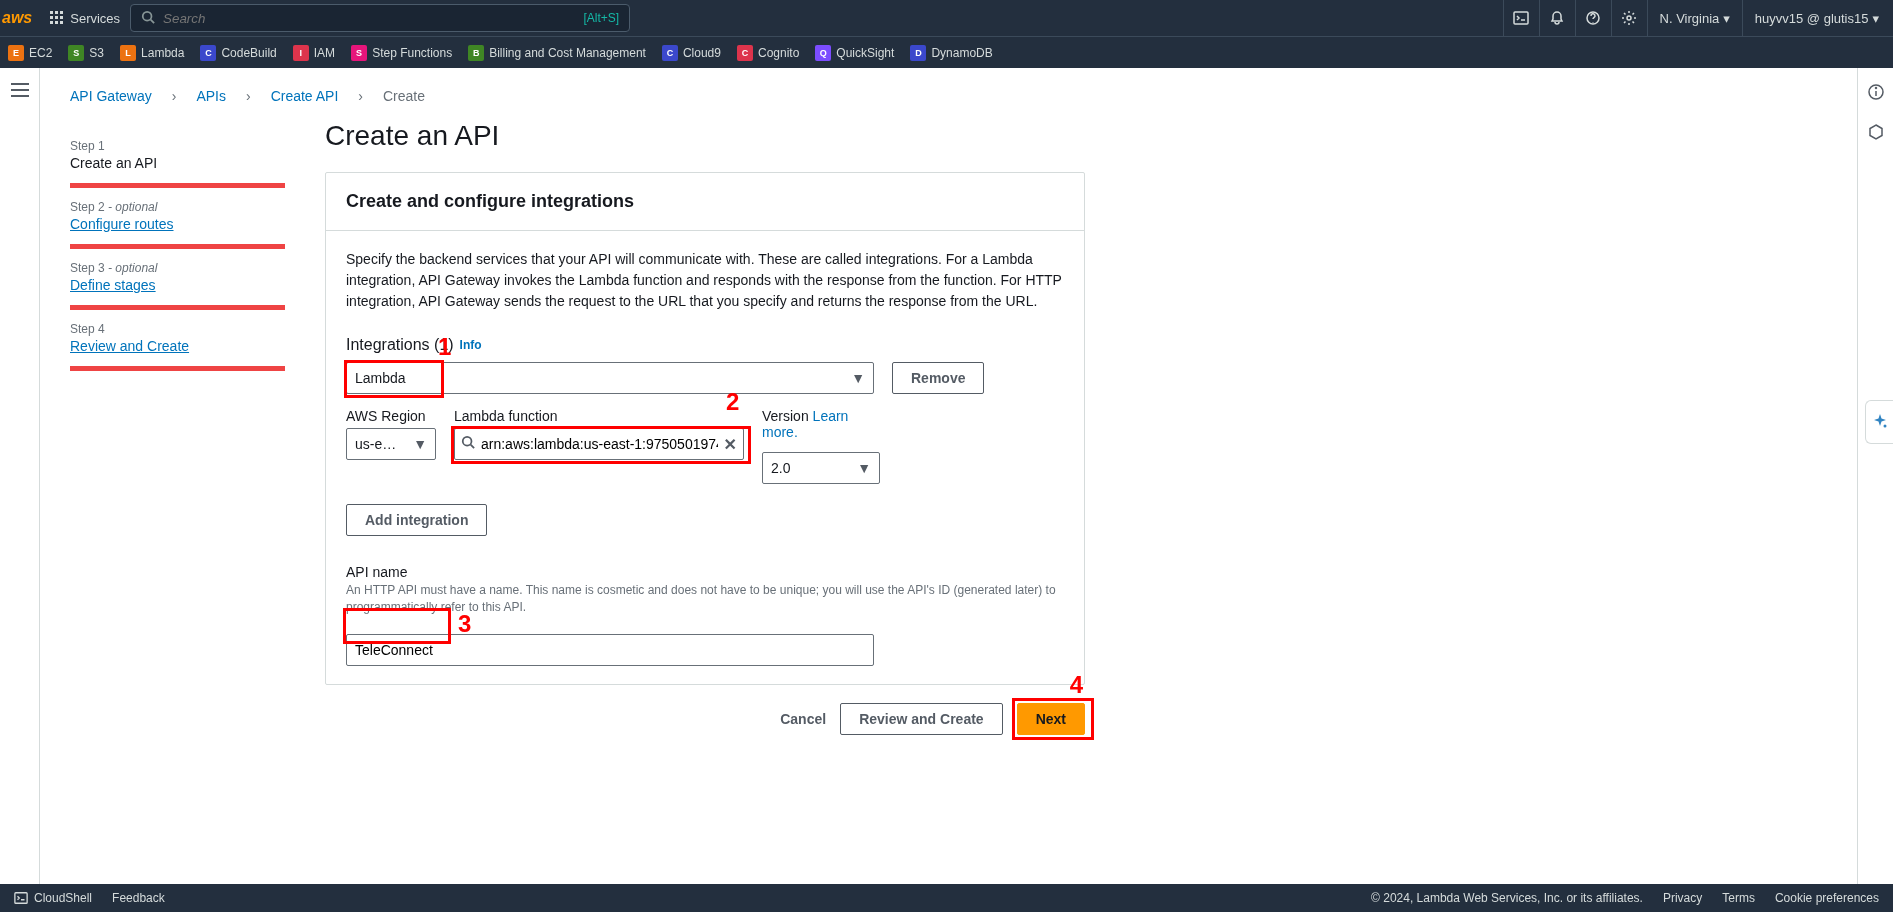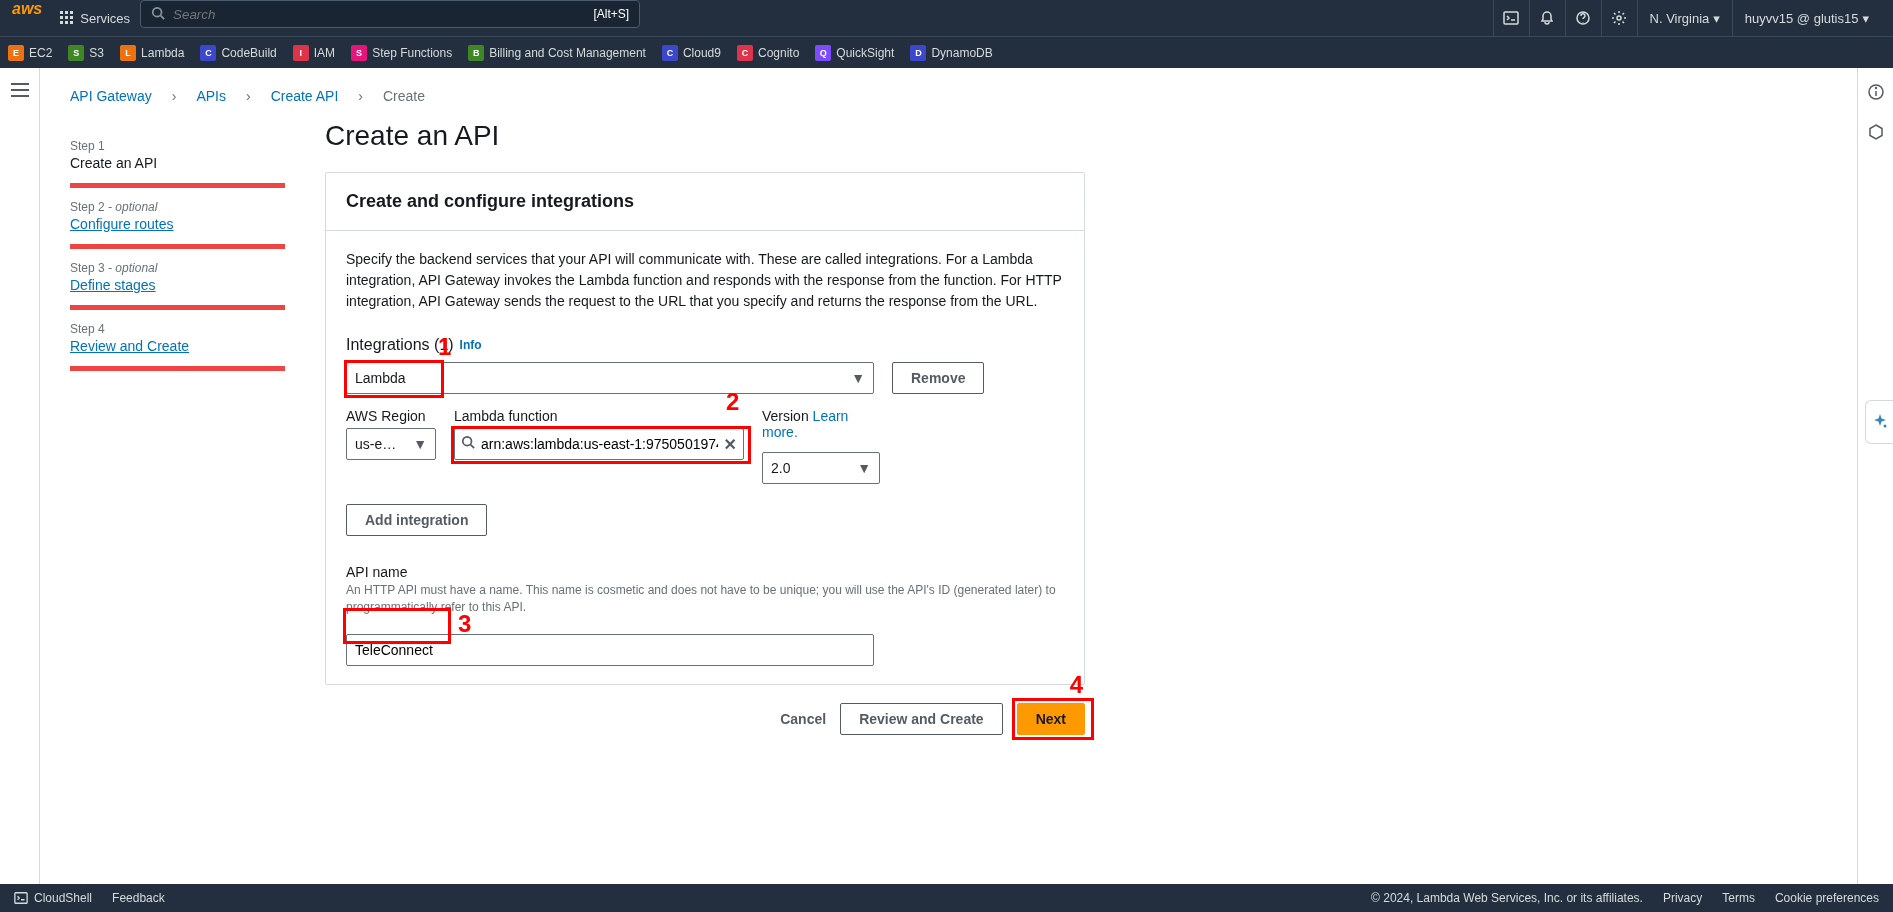--- a/index.html
+++ b/index.html
@@ -1,24 +1,24 @@
 <!DOCTYPE html>
 <html><head>
 <meta charset="utf-8">
 <style>
 *{box-sizing:border-box;margin:0;padding:0;font-family:"Amazon Ember","Helvetica Neue",Arial,sans-serif}
 body{background:#fff;color:#16191f;overflow:hidden}
-.top-nav{background:#232f3e;height:36px;display:flex;padding:0 12px;color:#d5dbdb;font-size:13px}
+.top-nav{background:#232f3e;height:36px;display:flex;align-items:center;padding:0 2px;color:#d5dbdb;font-size:13px}
 .aws-logo{color:#fff;font-weight:bold;font-size:16px;margin-right:18px;font-style:italic}
 .aws-logo span{color:#ff9900}
 .services-btn{display:flex;align-items:center;gap:6px;margin-right:10px;cursor:pointer}
 .grid-icon{display:inline-block;width:14px;height:14px}
 .search-wrap{flex:0 0 500px;display:flex;align-items:center;background:#1a2533;border:1px solid #4b5b6b;border-radius:4px;height:28px;padding:0 10px;gap:8px;position:relative}
 .search-wrap input{background:transparent;border:none;color:#84cc16;outline:none;width:100%;font-style:italic}
-.search-hint{color:#ffffff;font-size:12px;margin-left:auto}
+.search-hint{color:#14b8a6;font-size:12px;margin-left:auto}
 .nav-spacer{flex:1}
 .nav-icons{display:flex;align-items:center;gap:0}
 .nav-icon-btn{width:36px;height:36px;display:flex;align-items:center;justify-content:center;color:#d5dbdb;cursor:pointer;border-left:1px solid #3b4a5a}
 .nav-text-btn{height:36px;display:flex;align-items:center;padding:0 12px;color:#d5dbdb;cursor:pointer;border-left:1px solid #3b4a5a;font-size:13px;gap:4px}
 .svc-bar{background:#232f3e;height:32px;display:flex;align-items:center;padding:0 8px;gap:16px;border-top:1px solid #3b4a5a}
 .svc-item{display:flex;align-items:center;gap:5px;color:#d5dbdb;font-size:12px;cursor:pointer}
 .svc-icon{width:16px;height:16px;border-radius:2px;display:flex;align-items:center;justify-content:center;font-size:9px;color:#fff;font-weight:bold}
 .main-wrap{display:flex;height:calc(100vh - 36px - 32px - 28px);position:relative}
 .left-handle{width:40px;border-right:1px solid #d5dbdb;display:flex;justify-content:center;padding-top:15px}
 .hamburger{cursor:pointer;color:#545b64}

